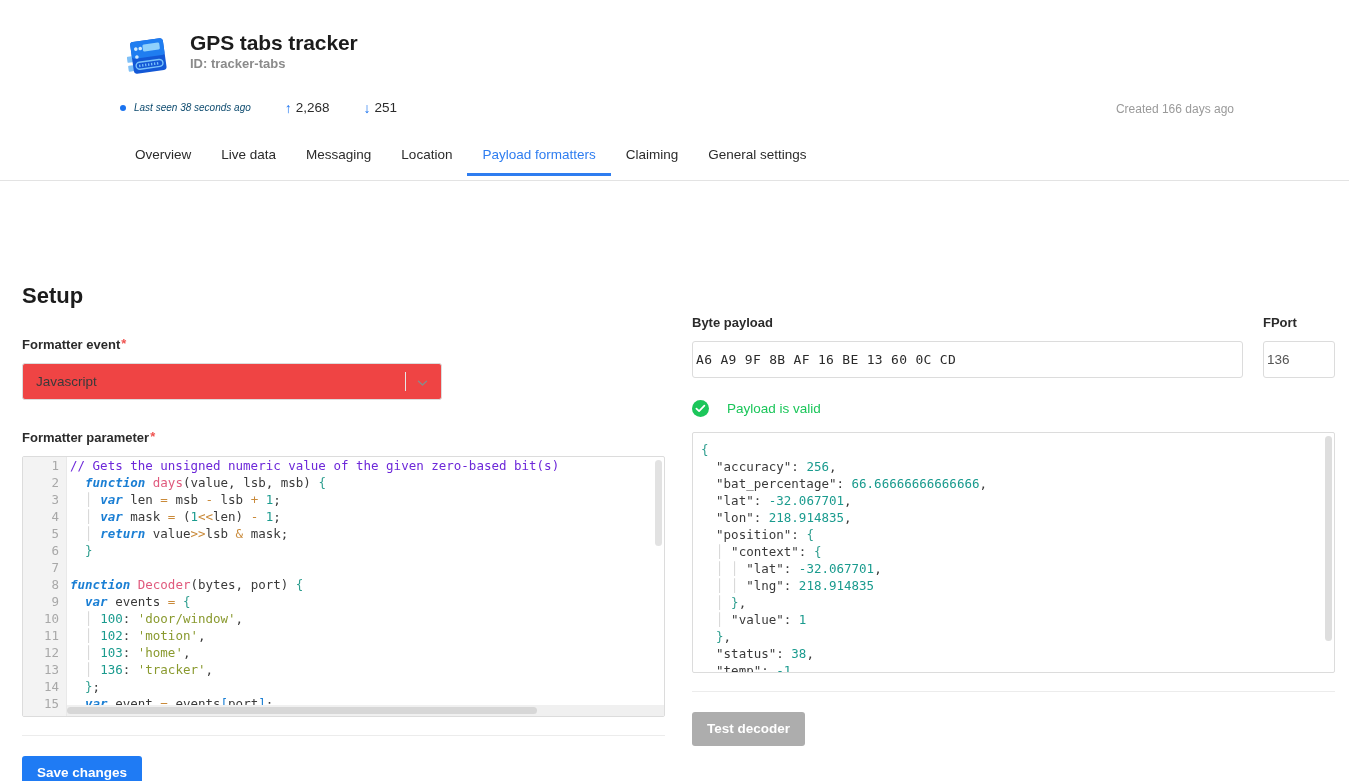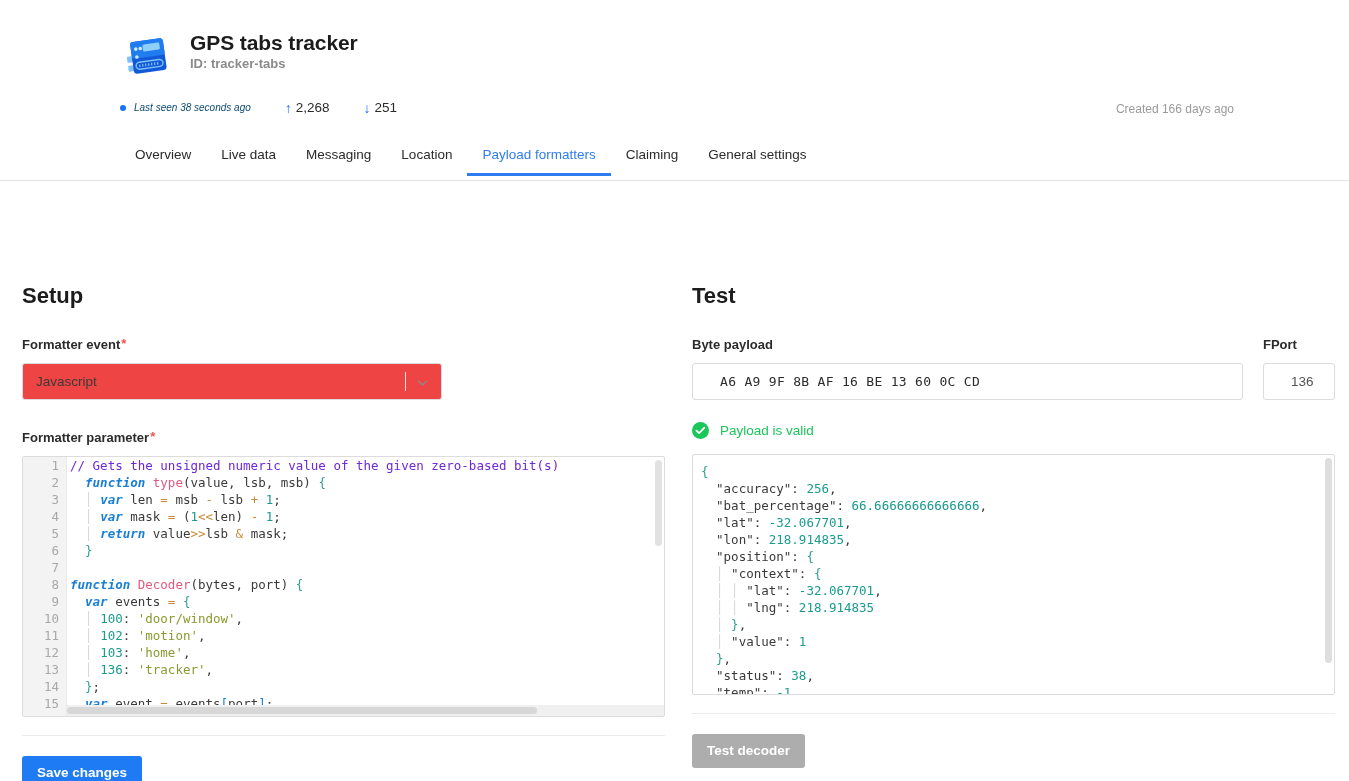--- a/index.html
+++ b/index.html
@@ -127,33 +127,33 @@
     display:inline-block; background:#1f7bf4; color:#fff; font-size:13.5px; font-weight:bold;
     border:none; border-radius:3px; padding:9px 15px; cursor:pointer; line-height:16px;
   }
 
   
   .byte-row { display:flex; margin-top:30px; }
   .byte-col { width:551px; }
   .fport-col { width:72px; margin-left:20px; }
   .inp {
     margin-top:11px; height:37px; border:1px solid #dcdcdc; border-radius:3px; background:#fff;
-    display:flex; align-items:center; padding-left:27px;
+    display:flex; align-items:center; padding-left:3px;
   }
   .inp .val {
     font-family:"DejaVu Sans Mono", monospace; font-size:13px; color:#2b2b2b; letter-spacing:0.3px;
   }
   .inp.fport .val { font-family:"Liberation Sans", sans-serif; font-size:13.5px; color:#555; letter-spacing:0; }
 
   .valid-row { display:flex; align-items:center; margin-top:22px; }
   .check-ic {
     width:17px; height:17px; border-radius:50%; background:#1bc65a; position:relative; flex:none;
   }
   .check-ic svg { position:absolute; left:3px; top:3px; }
-  .valid-txt { font-size:13.5px; color:#1bc65a; margin-left:11px; }
+  .valid-txt { font-size:13.5px; color:#1bc65a; margin-left:18px; }
 
   .json-box {
     margin-top:15px; width:643px; height:241px; border:1px solid #dcdcdc; border-radius:2px;
     background:#fff; position:relative; overflow:hidden;
   }
   .json-inner { position:absolute; left:0; top:8px; right:0; bottom:0; }
   .json-line {
     height:17px; line-height:17px; white-space:pre; padding-left:8px;
     font-family:"DejaVu Sans Mono", monospace; font-size:12.5px; color:#3a3a3a;
   }
@@ -257,21 +257,21 @@
     </div>
 
     <label class="field-label">
       <span>Formatter parameter</span><span class="req">*</span>
     </label>
 
     <div class="editor">
       <div class="gutter"></div>
       <div class="code-scroll" id="code-scroll">
           <div class="code-line"><span class="ln">1</span><span class="code-body"><span class="t-cmt">// Gets the unsigned numeric value of the given zero-based bit(s)</span></span></div>
-          <div class="code-line"><span class="ln">2</span><span class="code-body"><span class="t-pl">  </span><span class="t-kw">function</span><span class="t-pl"> </span><span class="t-fn">type</span><span class="t-pl">(value, lsb, msb) </span><span class="t-brc">{</span></span></div>
+          <div class="code-line"><span class="ln">2</span><span class="code-body"><span class="t-pl">  </span><span class="t-kw">function</span><span class="t-pl"> </span><span class="t-fn">days</span><span class="t-pl">(value, lsb, msb) </span><span class="t-brc">{</span></span></div>
           <div class="code-line"><span class="ln">3</span><span class="code-body"><span class="t-pl">  </span><span class="t-ind">│</span><span class="t-pl"> </span><span class="t-kw">var</span><span class="t-pl"> len </span><span class="t-op">=</span><span class="t-pl"> msb </span><span class="t-op">-</span><span class="t-pl"> lsb </span><span class="t-op">+</span><span class="t-pl"> </span><span class="t-num">1</span><span class="t-pl">;</span></span></div>
           <div class="code-line"><span class="ln">4</span><span class="code-body"><span class="t-pl">  </span><span class="t-ind">│</span><span class="t-pl"> </span><span class="t-kw">var</span><span class="t-pl"> mask </span><span class="t-op">=</span><span class="t-pl"> (</span><span class="t-num">1</span><span class="t-op">&lt;&lt;</span><span class="t-pl">len) </span><span class="t-op">-</span><span class="t-pl"> </span><span class="t-num">1</span><span class="t-pl">;</span></span></div>
           <div class="code-line"><span class="ln">5</span><span class="code-body"><span class="t-pl">  </span><span class="t-ind">│</span><span class="t-pl"> </span><span class="t-kw">return</span><span class="t-pl"> value</span><span class="t-op">&gt;&gt;</span><span class="t-pl">lsb </span><span class="t-op">&amp;</span><span class="t-pl"> mask;</span></span></div>
           <div class="code-line"><span class="ln">6</span><span class="code-body"><span class="t-pl">  </span><span class="t-brc">}</span></span></div>
           <div class="code-line"><span class="ln">7</span><span class="code-body"><span class="t-pl"></span></span></div>
           <div class="code-line"><span class="ln">8</span><span class="code-body"><span class="t-kw">function</span><span class="t-pl"> </span><span class="t-fn">Decoder</span><span class="t-pl">(bytes, port) </span><span class="t-brc">{</span></span></div>
           <div class="code-line"><span class="ln">9</span><span class="code-body"><span class="t-pl">  </span><span class="t-kw">var</span><span class="t-pl"> events </span><span class="t-op">=</span><span class="t-pl"> </span><span class="t-brc">{</span></span></div>
           <div class="code-line"><span class="ln">10</span><span class="code-body"><span class="t-pl">  </span><span class="t-ind">│</span><span class="t-pl"> </span><span class="t-num">100</span><span class="t-pl">: </span><span class="t-str">'door/window'</span><span class="t-pl">,</span></span></div>
           <div class="code-line"><span class="ln">11</span><span class="code-body"><span class="t-pl">  </span><span class="t-ind">│</span><span class="t-pl"> </span><span class="t-num">102</span><span class="t-pl">: </span><span class="t-str">'motion'</span><span class="t-pl">,</span></span></div>
           <div class="code-line"><span class="ln">12</span><span class="code-body"><span class="t-pl">  </span><span class="t-ind">│</span><span class="t-pl"> </span><span class="t-num">103</span><span class="t-pl">: </span><span class="t-str">'home'</span><span class="t-pl">,</span></span></div>
@@ -284,21 +284,20 @@
       <div class="h-scroll"></div>
       <div class="v-scroll"></div>
     </div>
 
     <div class="save-wrap">
       <button class="btn-save">Save changes</button>
     </div>
   </div>
 
   <div class="col-right">
-    <div class="sec-title">Test</div>
 
     <div class="byte-row">
       <div class="byte-col">
         <label class="field-label" style="margin-top:0">Byte payload</label>
         <div class="inp">
           <span class="val">A6 A9 9F 8B AF 16 BE 13 60 0C CD</span>
         </div>
       </div>
       <div class="fport-col">
         <label class="field-label" style="margin-top:0">FPort</label>

